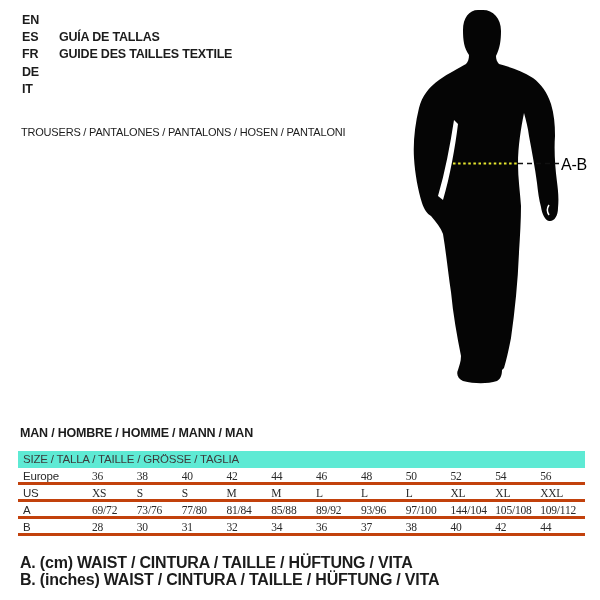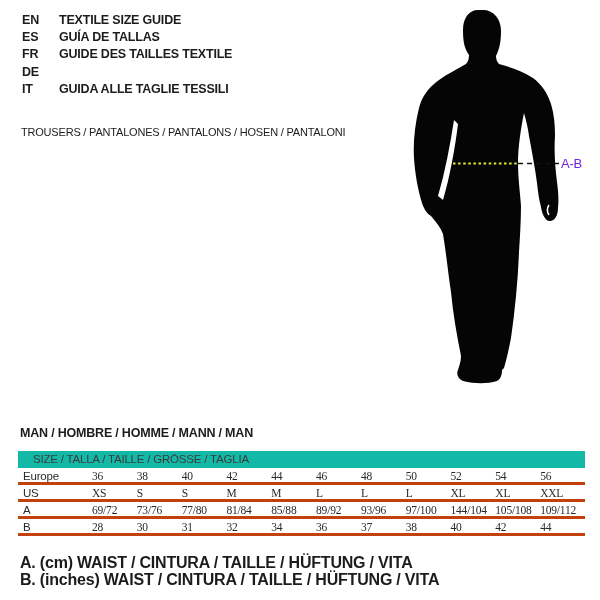--- a/index.html
+++ b/index.html
@@ -9,56 +9,54 @@
     font-family:"Liberation Sans", sans-serif; color:#1c1c1c; overflow:hidden;
   }
   
   .lang-list { position:absolute; left:22px; top:12px; }
   .lang-row { display:flex; font-weight:bold; font-size:12.5px; line-height:17.2px; letter-spacing:-0.2px; }
   .lang-code { width:37px; }
   
   .category-title { position:absolute; left:21px; top:110px; font-weight:normal; font-size:11px; letter-spacing:-0.2px;margin-top:16px; }
   
   .figure-wrap { position:absolute; left:405px; top:0; width:195px; height:400px; }
-  .ab-label { position:absolute; left:156px; top:156px; font-size:13px; letter-spacing:-0.2px; color:#6d28d9; }
+  .ab-label { position:absolute; left:156px; top:156px; font-size:16px; letter-spacing:-0.2px; color:#000000; }
   
   .section-title { position:absolute; left:20px; top:426px; font-weight:bold; font-size:12.5px; letter-spacing:-0.2px;text-align:right; }
   
   .size-table { position:absolute; left:18px; top:451px; width:567px; font-size:11.5px; letter-spacing:-0.2px; }
-  .table-header { background:#14b8a6; height:17px; line-height:17px; padding-left:15px; color:#3c3c3c; }
+  .table-header { background:#5eead4; height:17px; line-height:17px; padding-left:5px; color:#3c3c3c; }
   .trow { display:flex; height:17px; border-bottom:3px solid #c2410c; color:#2a2a2a; }
   .row-label { width:74px; padding-left:5px; line-height:16px; }
   .cell { flex:1; text-align:left; line-height:16px;font-family:Liberation Serif, serif; }
   
   .footnotes { position:absolute; left:20px; top:555px; font-weight:bold; font-size:16px; line-height:16.5px; letter-spacing:-0.2px; }
 </style>
 </head>
 <body>
 
 <div class="page">
 
   <div class="lang-list">
     <div class="lang-row">
       <span class="lang-code">EN</span>
-      <span class="lang-text">TEXTILE SIZE GUIDE</span>
     </div>
     <div class="lang-row">
       <span class="lang-code">ES</span>
       <span class="lang-text">GUÍA DE TALLAS</span>
     </div>
     <div class="lang-row">
       <span class="lang-code">FR</span>
       <span class="lang-text">GUIDE DES TAILLES TEXTILE</span>
     </div>
     <div class="lang-row">
       <span class="lang-code">DE</span>
     </div>
     <div class="lang-row">
       <span class="lang-code">IT</span>
-      <span class="lang-text">GUIDA ALLE TAGLIE TESSILI</span>
     </div>
   </div>
 
   <div class="category-title">TROUSERS / PANTALONES / PANTALONS / HOSEN / PANTALONI</div>
 
   <div class="figure-wrap">
     <svg width="195" height="400" viewBox="0 0 195 400" aria-hidden="true">
 
       <path fill="#050505" d="
         M73,10

